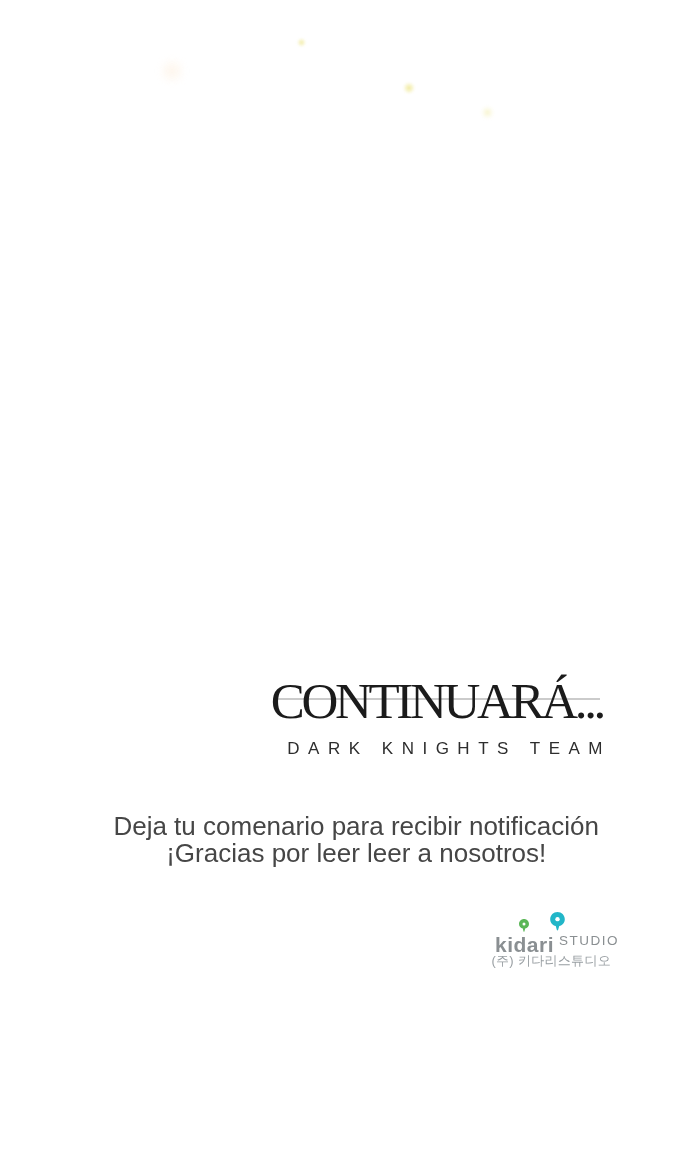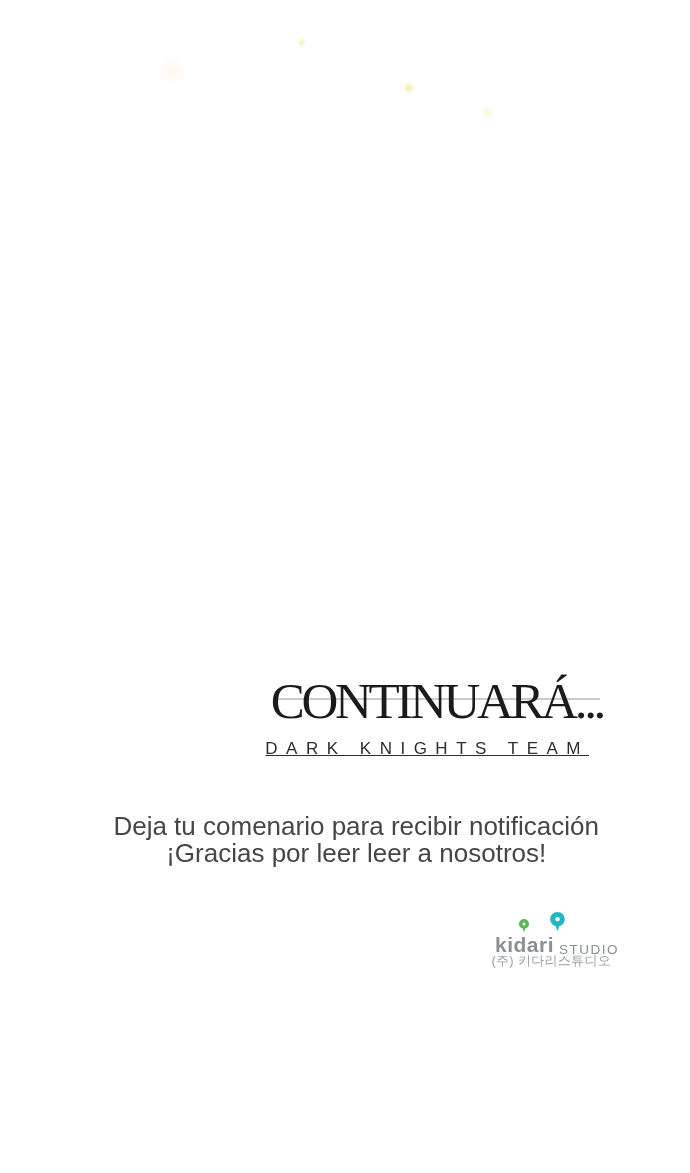--- a/index.html
+++ b/index.html
@@ -69,27 +69,26 @@
     font-family:"Liberation Serif","DejaVu Serif",serif;
     font-weight:normal;
     font-size:51px;
     line-height:60px;
     letter-spacing:-0.065em;
     color:var(--title_color);
   }
   .subtitle{
     position:absolute;
     top:738px;
-    right:48px;
+    right:26px;
     font-size:17px;
     line-height:18px;
     letter-spacing:8.5px;
     color:var(--subtitle_color);
     white-space:nowrap;
-    text-decoration:underline;
   }
   
   .message{
     position:absolute;
     top:811px;
     right:38px;
     text-align:center;
     font-size:26px;
     line-height:27px;
     color:var(--message_color);
@@ -105,21 +104,21 @@
   }
   .pin{position:absolute;color:var(--pin_green);}
   .pin svg{display:block;width:100%;height:100%;}
   .pin.green{left:22px;top:11px;width:10px;height:13px;}
   .pin.teal{left:53px;top:4px;width:15px;height:19px;color:var(--pin_teal);}
   .logo-name-row{
     position:absolute;
     top:25px;
     right:2px;
     display:flex;
-    align-items:flex-end;
+    align-items:flex-start;
     gap:5px;
     white-space:nowrap;
   }
   .logo-kidari{
     font-size:21px;
     font-weight:bold;
     letter-spacing:.5px;
     color:var(--logo_text_color);
   }
   .logo-studio{

